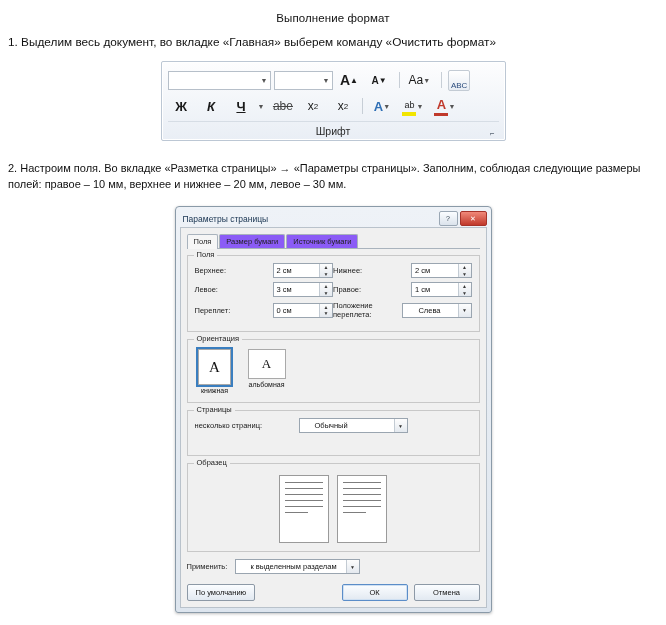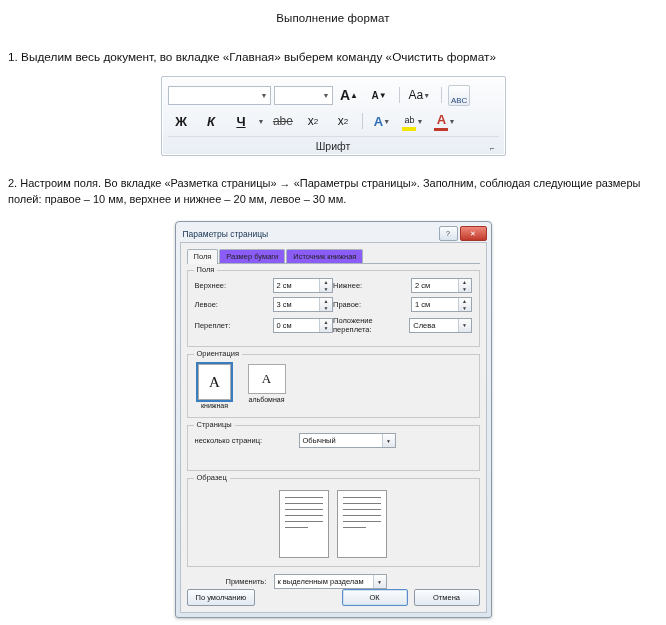--- a/index.html
+++ b/index.html
@@ -23,21 +23,21 @@
     padding: 0;
   }
   .doc-title {
     text-align: center;
     font-size: 11.5px;
     color: #111;
     margin: 12px 0 0 0;
     letter-spacing: 0.1px;
   }
   .para {
-    margin: 25px 8px 0 8px;
+    margin: 10px 8px 0 8px;
     font-size: 11.8px;
     line-height: 1.45;
     color: #111;
   }
   .para2 {
     margin: 20px 8px 0 8px;
     font-size: 11px;
     line-height: 1.42;
     color: #111;
   }
@@ -277,21 +277,21 @@
     color: #3a3a3a;
   }
   .dd {
     display: flex;
     align-items: center;
     height: 13px;
     border: 1px solid #9aa5b0;
     background: #fff;
     font-size: 7.5px;
     color: #111;
-    padding-left: 3px;
+    padding-left: 15px;
   }
   .dd .arrow {
     margin-left: auto;
     width: 12px;
     height: 100%;
     border-left: 1px solid #c3cbd3;
     background: linear-gradient(to bottom,#fdfdfd,#e4e9ef);
     display: flex;
     align-items: center;
     justify-content: center;
@@ -343,25 +343,25 @@
   .sheet .line {
     height: 1px;
     background: #7d7d7d;
     margin: 0 0 5px 0;
   }
   .sheet .line.short { width: 60%; }
   .apply-row {
     display: flex;
     align-items: center;
     margin-top: 4px;
-    margin-left: 39px;
   }
   .dlg-footer {
     display: flex;
     align-items: center;
+    margin-top: 10px;
   }
   .dlg-btn {
     border: 1px solid #8d99a6;
     background: linear-gradient(to bottom,#fbfdff,#e2e9f1);
     border-radius: 2px;
     font-size: 7.5px;
     color: #111;
     height: 15px;
     padding: 0 8px;
     display: inline-flex;
@@ -474,21 +474,21 @@
           <span class="tb-btn">?</span>
           <span class="tb-btn close">✕</span>
         </span>
       </div>
 
       <div class="dlg-body">
 
         <div class="tabs">
           <div class="tab active">Поля</div>
           <div class="tab">Размер бумаги</div>
-          <div class="tab">Источник книжная</div>
+          <div class="tab">Источник бумаги</div>
         </div>
 
         <div class="group">
           <span class="legend">Поля</span>
 
           <div class="field-row">
             <div class="col-left">
               <span class="f-label">Верхнее:</span>
               <span class="spin">
                 <span class="val">2 см</span>

